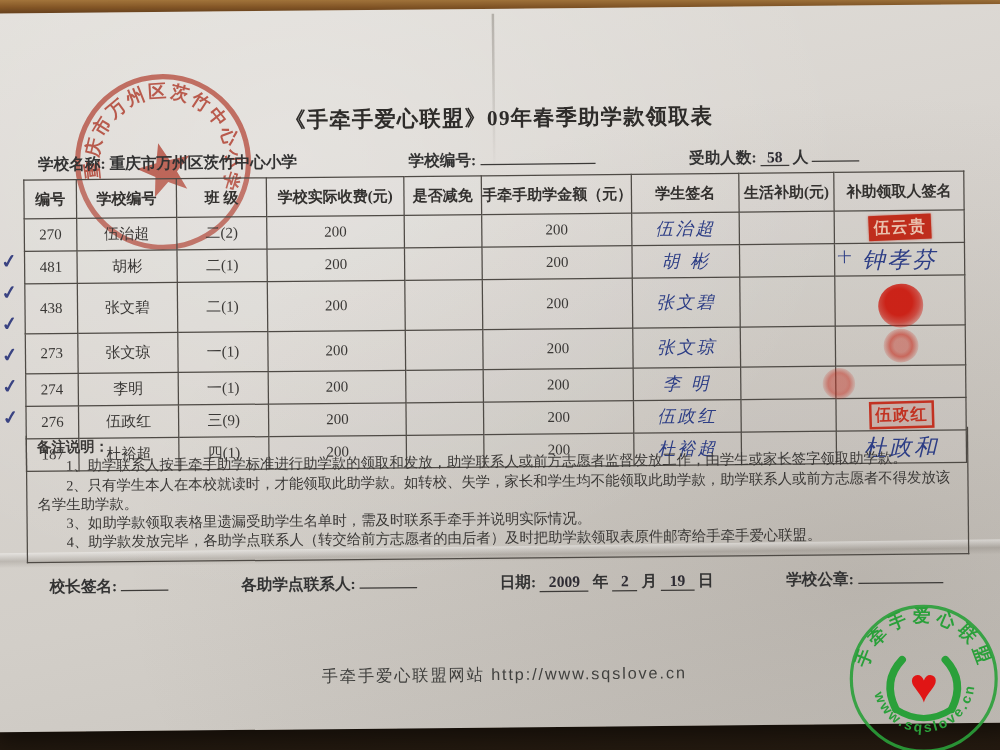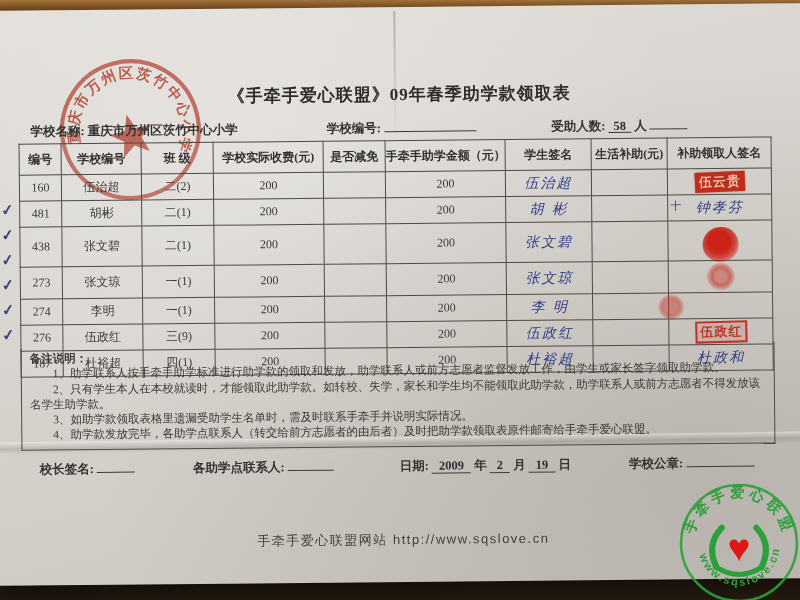--- a/index.html
+++ b/index.html
@@ -39,21 +39,21 @@
   .check-gutter{width:18px;padding-top:30px;}
   .gutter-cell{height:25px;line-height:22px;font-size:15px;font-weight:bold;
     color:#3a4382;transform:rotate(-6deg);}
   table{border-collapse:collapse;table-layout:fixed;width:752px;background:rgba(255,255,255,.06);}
   th,td{border:1px solid #4e4a45;text-align:center;padding:0;white-space:nowrap;overflow:hidden;}
   th{height:30px;font-size:12px;font-weight:600;color:#33312f;}
   td{height:25px;font-size:12px;color:#3a3836;}
   td.hw{font-size:14px;font-style:italic;color:#2c3d85;
     font-family:"DejaVu Serif","Liberation Serif",serif;letter-spacing:2px;}
   td.rs{overflow:visible;position:relative;}
-  .r-ink{color:#2c3d85;font-style:italic;font-size:14px;letter-spacing:2px;}
+  .r-ink{color:#2c3d85;font-style:italic;font-size:18px;letter-spacing:2px;}
   .r-seal-solid{display:inline-block;background:#bf2d1c;color:#e9c0ad;font-weight:bold;
     font-size:13px;padding:1px 4px;letter-spacing:1px;transform:rotate(-2deg);
     box-shadow:0 0 2px rgba(191,45,28,.7);}
   .r-seal-outline{display:inline-block;color:#c23222;border:2px solid #c23222;
     background:rgba(194,50,34,.12);font-weight:bold;font-size:13px;padding:0 3px;
     letter-spacing:1px;transform:rotate(-1deg);}
   .r-thumb-large{display:inline-block;width:36px;height:35px;border-radius:52% 48% 50% 50%;
     position:relative;top:6px;
     background:radial-gradient(circle at 46% 42%,rgba(203,26,15,.95) 0 38%,rgba(203,26,15,.72) 58%,rgba(203,26,15,.22) 80%,transparent 88%);}
   .r-thumb-medium{display:inline-block;width:28px;height:27px;border-radius:50%;opacity:.8;
@@ -146,21 +146,21 @@
           <th>学校实际收费(元)</th>
           <th>是否减免</th>
           <th>手牵手助学金额（元）</th>
           <th>学生签名</th>
           <th>生活补助(元)</th>
           <th>补助领取人签名</th>
         </tr>
       </thead>
       <tbody>
     <tr>
-      <td>160</td>
+      <td>270</td>
       <td>伍治超</td>
       <td>二(2)</td>
       <td>200</td>
       <td></td>
       <td>200</td>
       <td class="hw">伍治超</td>
       <td></td>
       <td class="rs">
         <span class="r-mark"></span>
         <span class="r-seal-solid">伍云贵</span>

